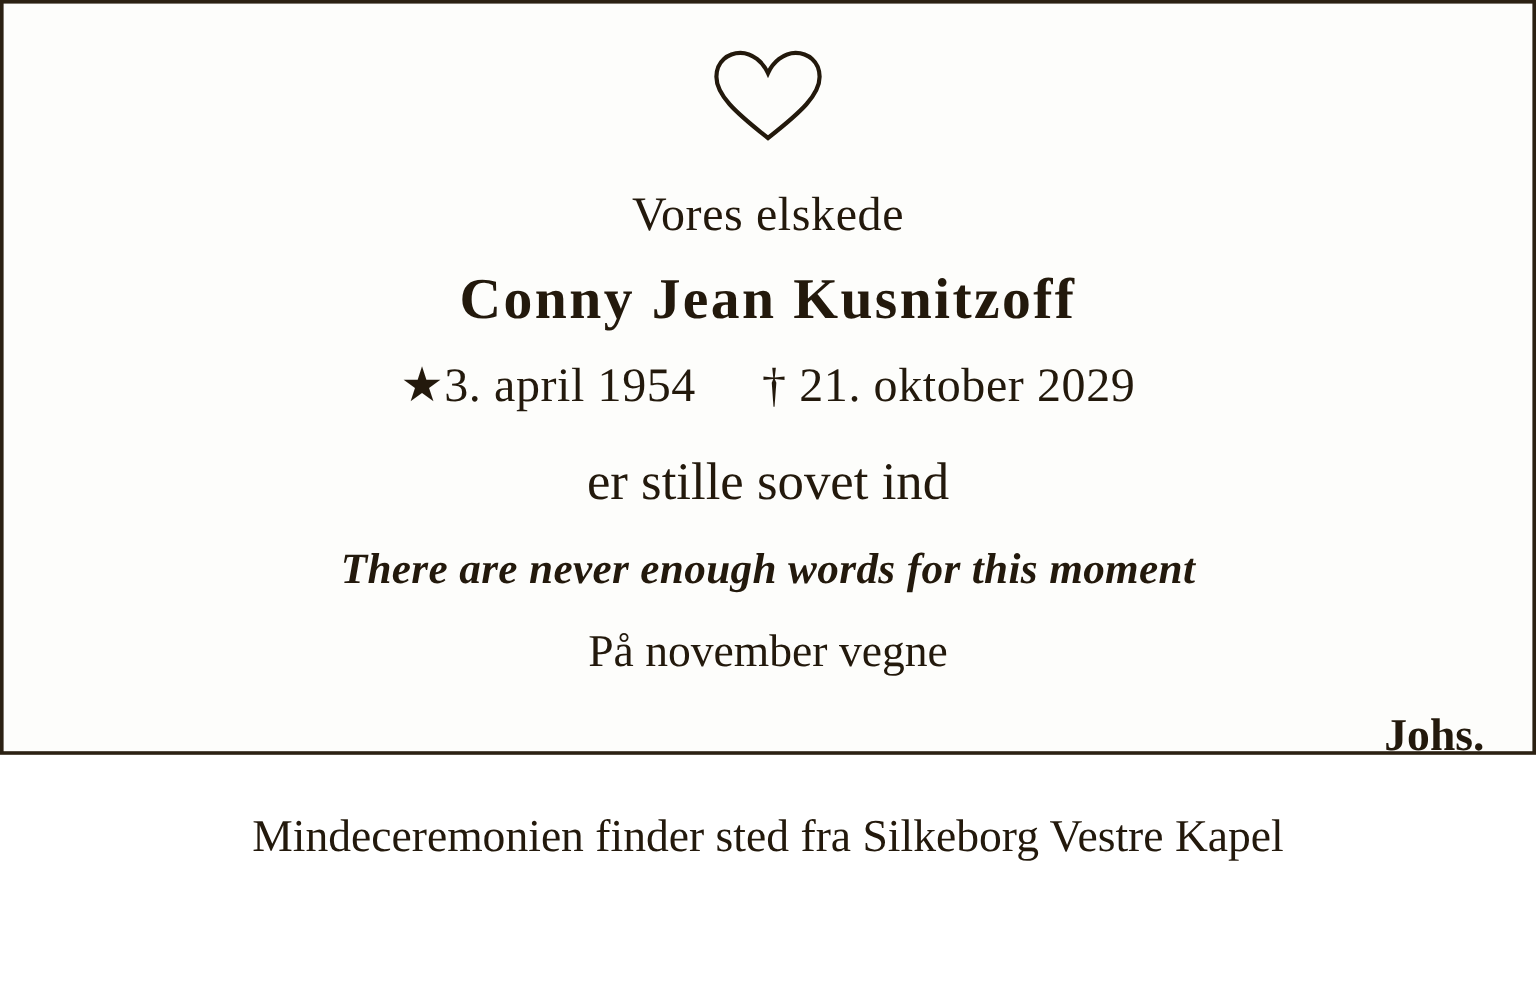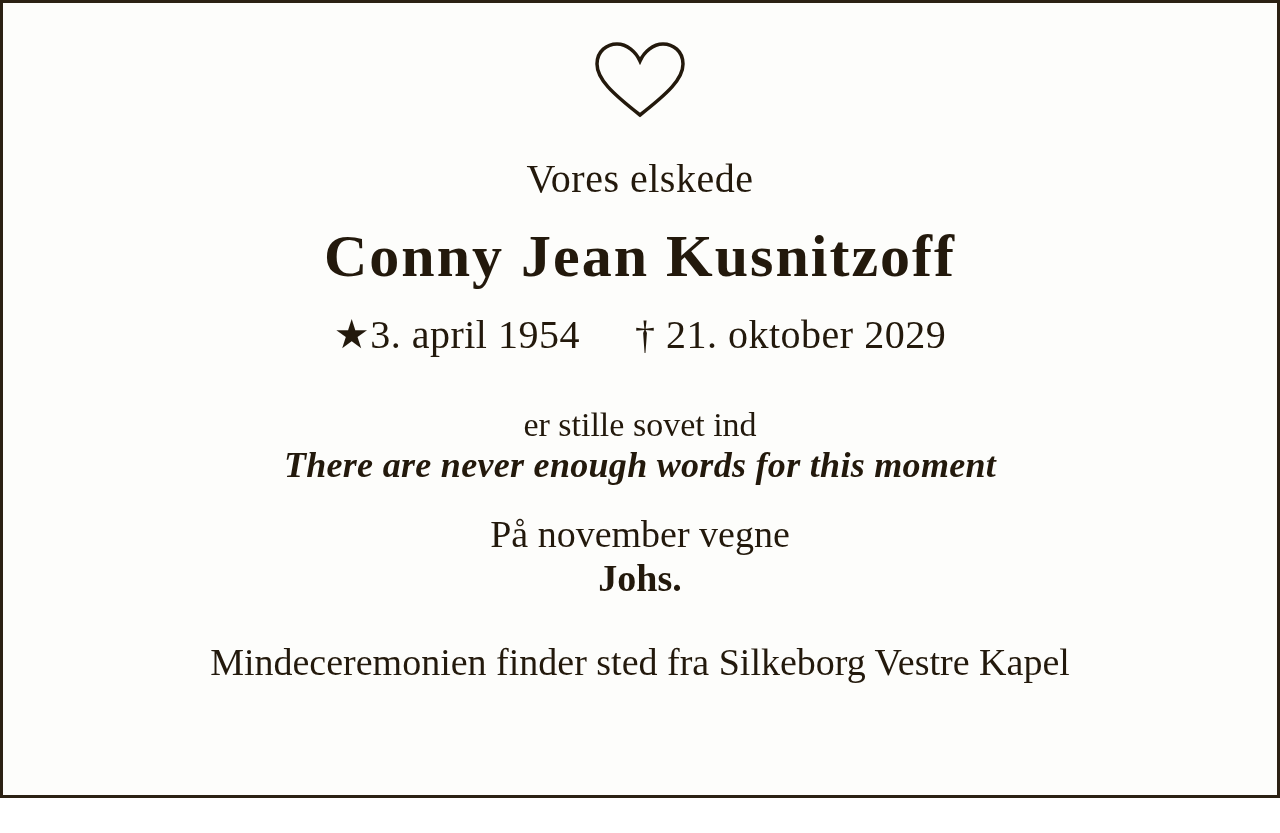--- a/index.html
+++ b/index.html
@@ -9,21 +9,21 @@
   }
   body {
     width: 1280px;
     height: 833px;
     font-family: "Liberation Serif", serif;
     color: #23190c;
   }
   .notice {
     box-sizing: border-box;
     width: 1280px;
-    height: 798px;
+    height: 629px;
     border: 3px solid #2b2113;
     background: #fdfdfb;
     display: flex;
     flex-direction: column;
     align-items: center;
     padding: 28px 40px 22px 40px;
   }
   .heart-wrap {
     margin-top: 10px;
     margin-bottom: 14px;
@@ -32,52 +32,55 @@
   .line {
     text-align: center;
     width: 100%;
   }
   .intro {
     font-size: 40px;
     letter-spacing: 0.5px;
     margin-top: 22px;
   }
   .name {
-    font-size: 60px;
+    font-size: 48px;
     font-weight: bold;
     letter-spacing: 2px;
     margin-top: 20px;
     white-space: nowrap;
   }
   .dates {
     font-size: 40px;
     margin-top: 20px;
     letter-spacing: 0.5px;
   }
   .dates .sep {
     display: inline-block;
     width: 34px;
   }
   .passed {
-    font-size: 34px;
-    margin-top: 48px;
+    font-size: 44px;
+    margin-top: 32px;
   }
   .verse {
     font-size: 36px;
     font-style: italic;
     font-weight: bold;
+    margin-top: 26px;
     letter-spacing: 0.3px;
   }
   .behalf {
     font-size: 38px;
     margin-top: 26px;
   }
   .signature {
     font-size: 38px;
     font-weight: bold;
+    margin-top: 26px;
+    text-align: right;
   }
   .ceremony1 {
     font-size: 38px;
     margin-top: 40px;
     white-space: nowrap;
   }
   .ceremony2 {
     font-size: 38px;
     margin-top: 10px;
     white-space: nowrap;

